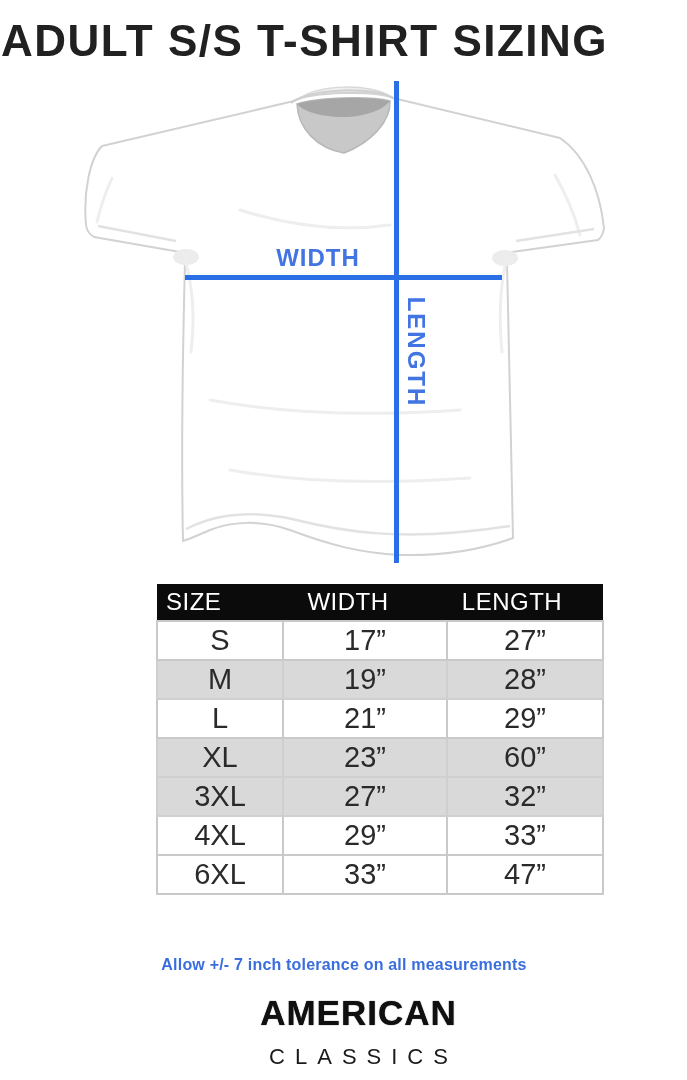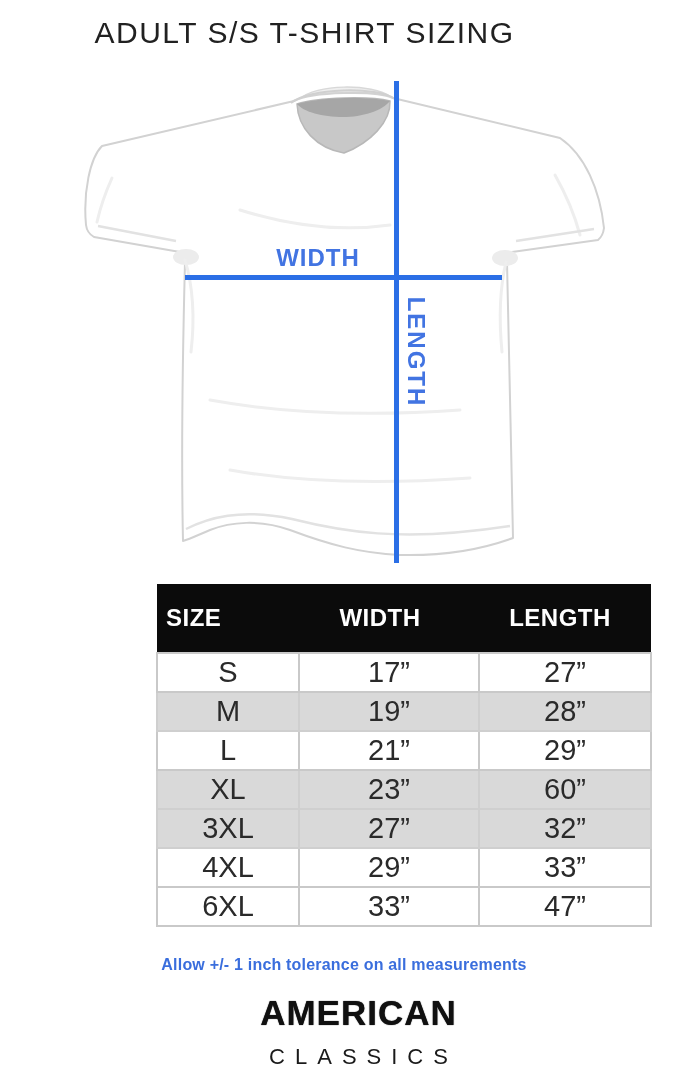--- a/index.html
+++ b/index.html
@@ -2,30 +2,30 @@
 <html><head>
 <meta charset="utf-8">
 <style>
   html,body{margin:0;padding:0;background:#ffffff;}
   .page{
     position:relative;width:687px;height:1080px;overflow:hidden;background:#ffffff;
     font-family:"Liberation Sans",sans-serif;
   }
   .title{
     position:absolute;top:16px;left:0;width:609px;text-align:center;
-    font-size:30px;font-weight:400;letter-spacing:1.5px;color:#212121;white-space:nowrap;
+    font-size:44px;font-weight:700;letter-spacing:1.5px;color:#212121;white-space:nowrap;
   }
   .shirt-svg{position:absolute;top:0;left:0;}
   
   .size-table{
     position:absolute;left:156px;top:584px;width:377px;border-collapse:collapse;table-layout:fixed;
   }
   .size-table th{
-    background:#0b0b0b;color:#ffffff;font-size:24px;font-weight:700;height:36px;
-    letter-spacing:.5px;border:0;text-align:center;padding:16px;
+    background:#0b0b0b;color:#ffffff;font-size:24px;font-weight:400;height:36px;
+    letter-spacing:.5px;border:0;text-align:center;padding:0;
   }
   .size-table th.col-size{text-align:left;padding-left:9px;width:117px;}
   .size-table th.col-width{width:130px;padding-right:34px;}
   .size-table th.col-length{width:130px;padding-right:26px;}
   .size-table td{
     height:37px;text-align:center;font-size:29px;font-weight:400;color:#2a2a2a;
     border:2px solid #c9c9c9;background:#ffffff;padding:0;line-height:1;
   }
   .size-table tr.stripe td{background:#d9d9d9;border-color:#cfcfcf;}
   .tolerance{
@@ -142,20 +142,20 @@
         <td>33”</td>
       </tr>
       <tr>
         <td>6XL</td>
         <td>33”</td>
         <td>47”</td>
       </tr>
     </tbody>
   </table>
 
-  <div class="tolerance">Allow +/- 1 inch tolerance on all measurements</div>
+  <div class="tolerance">Allow +/- 7 inch tolerance on all measurements</div>
 
   <div class="brand">
     <div class="brand-top">AMERICAN</div>
     <div class="brand-bottom">CLASSICS</div>
   </div>
 
 </div>
 
 </body></html>

